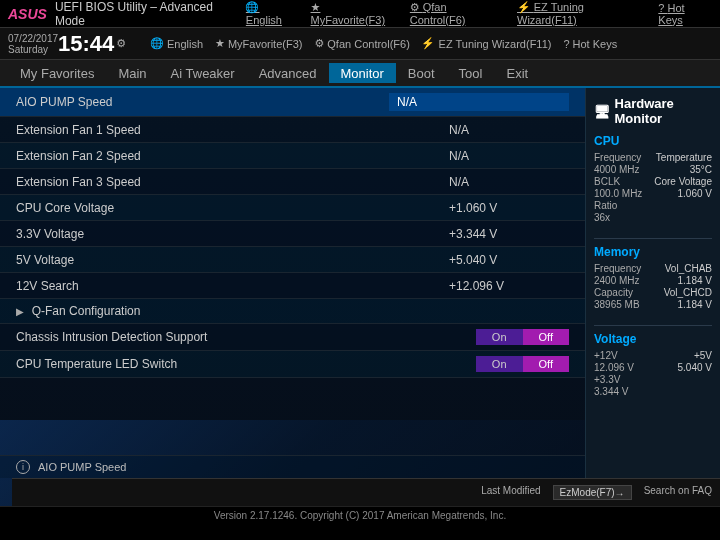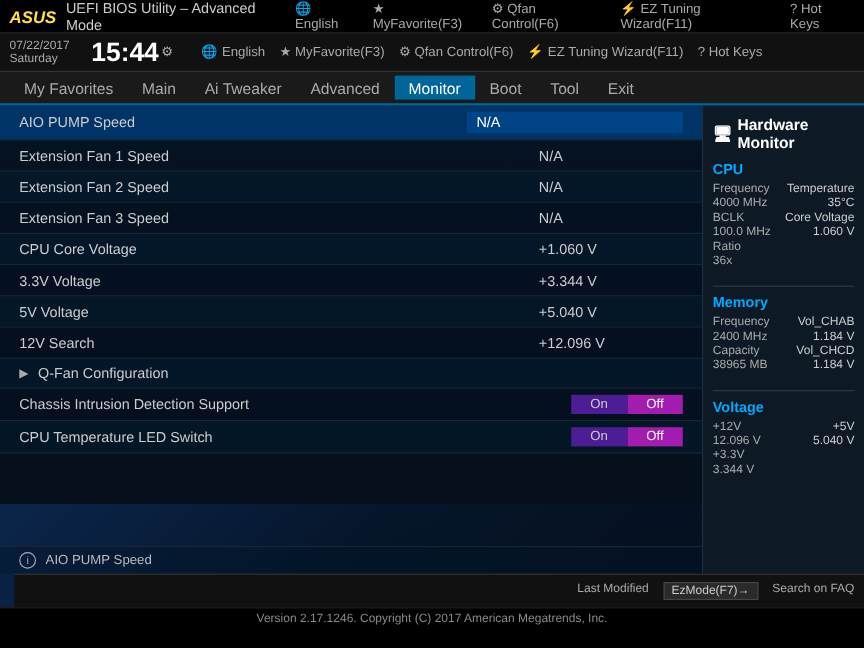--- a/index.html
+++ b/index.html
@@ -41,55 +41,56 @@
     
     .top-bar {
       background: #000;
       display: flex;
       align-items: center;
       padding: 4px 8px;
       border-bottom: 1px solid #333;
       height: 28px;
     }
     .logo {
-      color: #fde047;
+      color: #ec4899;
       font-weight: bold;
       font-size: 14px;
       margin-right: 8px;
       font-style: italic;
     }
     .bios-title {
       color: #ccc;
       font-size: 12px;
     }
     .top-bar-right {
       margin-left: auto;
       display: flex;
       align-items: center;
       gap: 12px;
       font-size: 11px;
       color: #aaa;
+      text-decoration: underline;
     }
     .top-bar-right span { cursor: pointer; }
 
     
     .datetime-bar {
       background: #111;
       display: flex;
       align-items: center;
       padding: 2px 8px;
       height: 32px;
       border-bottom: 1px solid #333;
     }
     .datetime-left {
       display: flex;
       flex-direction: column;
       font-size: 10px;
       color: #aaa;
-      margin-right: 18px;
+      margin-right: 0;
     }
     .time-display {
       font-size: 22px;
       font-weight: bold;
       color: #fff;
       margin-right: 2px;
     }
     .gear-icon {
       color: #aaa;
       font-size: 11px;

